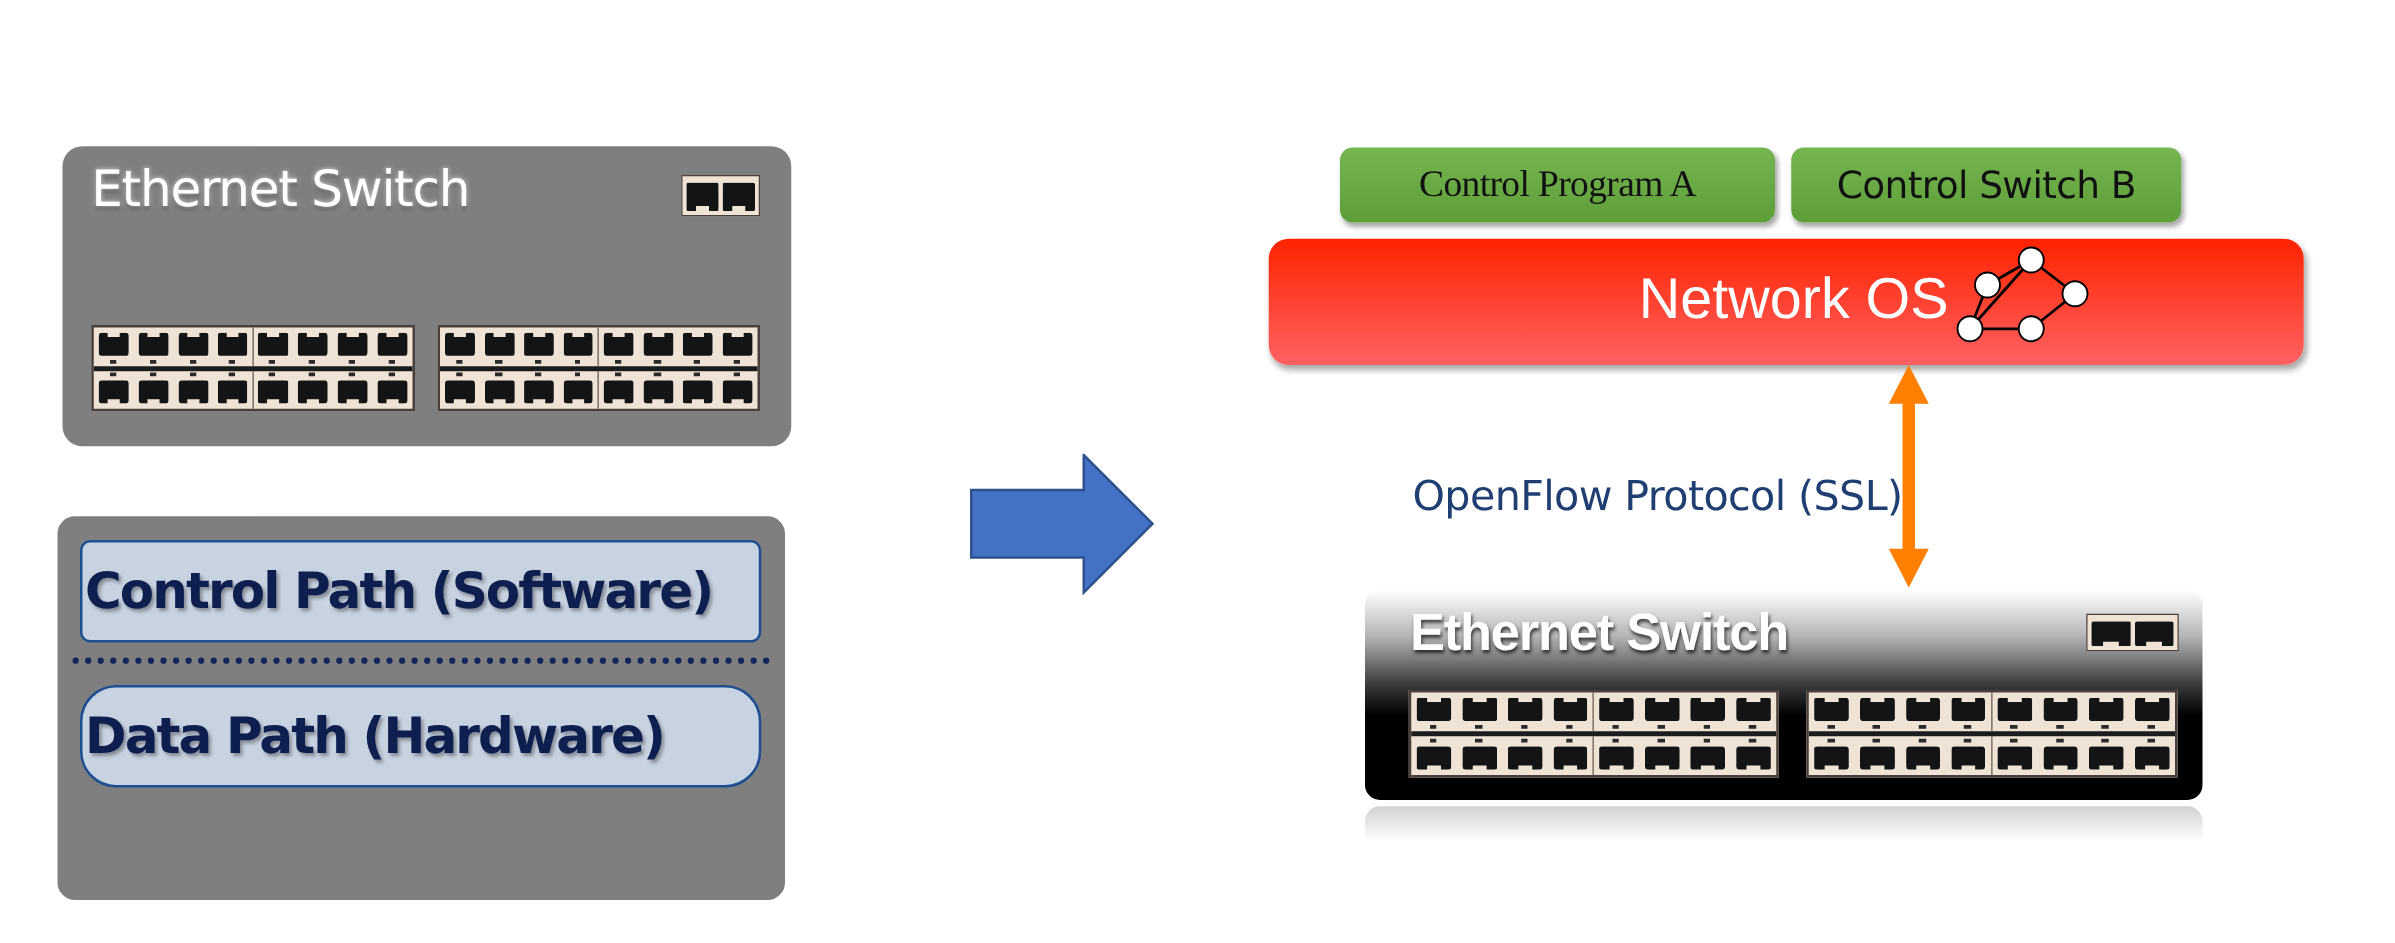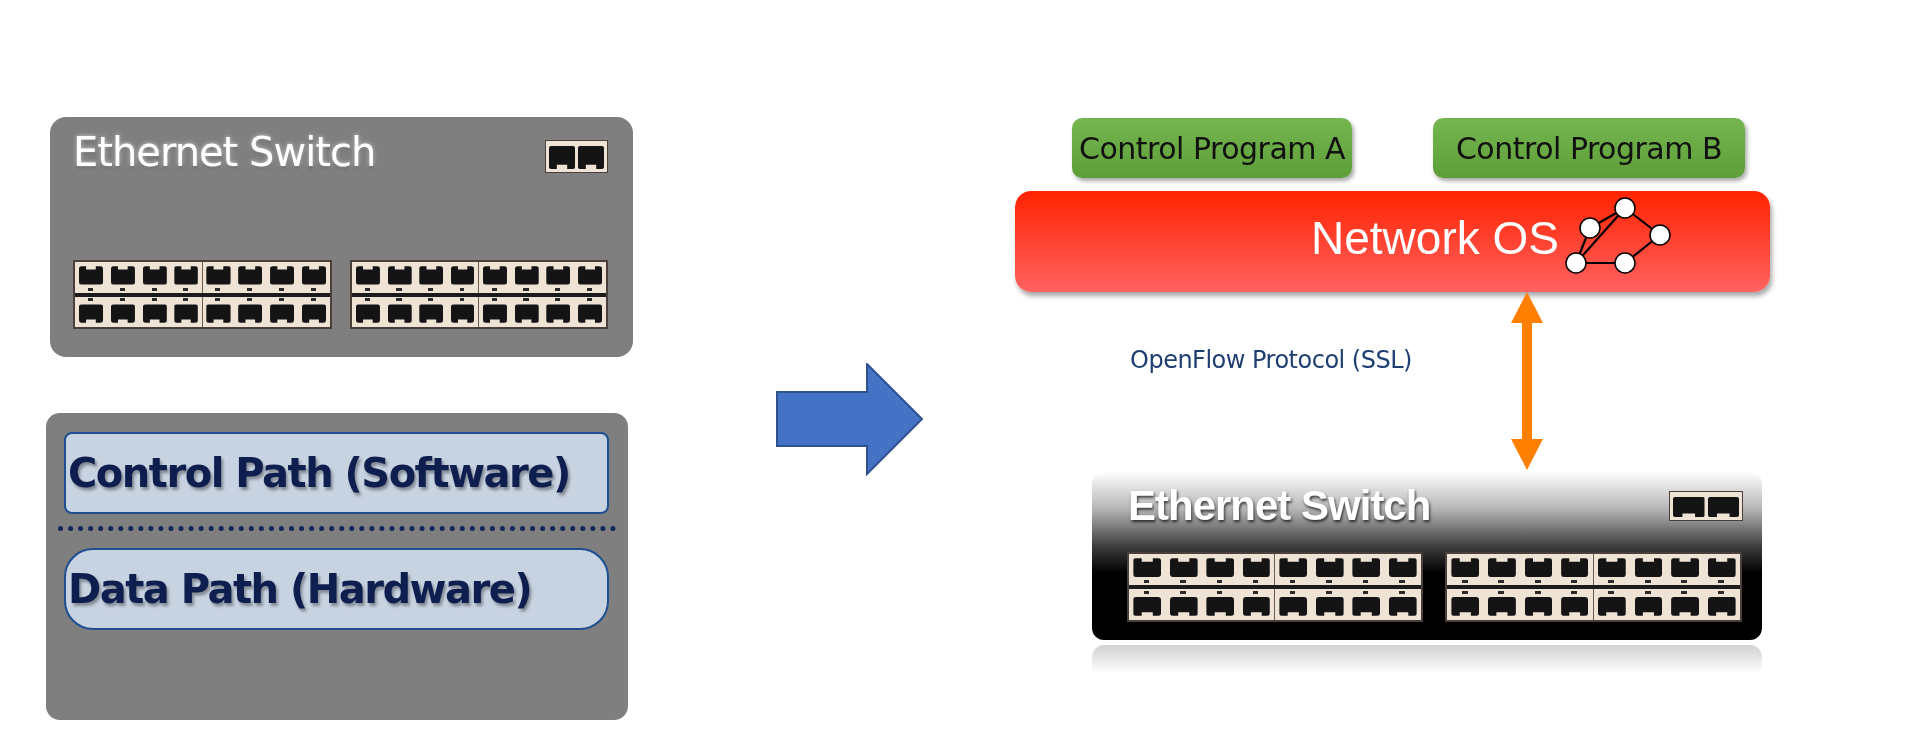--- a/index.html
+++ b/index.html
@@ -46,33 +46,33 @@
 
   
   #transition-arrow { left: 776px; top: 363px; width: 148px; height: 113px; }
 
   
   .prog { position: absolute; top: 118px; height: 60px; border-radius: 10px;
     background: linear-gradient(#75b650, #5e9e38);
     box-shadow: 2px 3px 4px rgba(0,0,0,0.35);
     display: flex; align-items: center; justify-content: center;
     font-size: 30px; color: #111111; white-space: nowrap; font-family: "DejaVu Sans", sans-serif; letter-spacing: -0.5px; }
-  #prog-a { left: 1072px; width: 280px; }
+  #prog-a { left: 1072px; width: 348px; font-family: Liberation Serif, serif; }
   #prog-b { left: 1433px; width: 312px; }
 
   
-  #network-os { left: 1015px; top: 191px; width: 755px; height: 101px; border-radius: 16px;
+  #network-os { left: 1015px; top: 191px; width: 828px; height: 101px; border-radius: 16px;
     background: linear-gradient(#ff2300, #ff6262);
     box-shadow: 2px 4px 5px rgba(0,0,0,0.35); }
   #network-os-label { left: 296px; top: 20px; font-size: 46px; color: #ffffff; font-weight: 300;
     font-family: "Liberation Sans", sans-serif; white-space: nowrap; }
   #topology { left: 0; top: 0; width: 828px; height: 101px; pointer-events: none; }
 
   
-  #openflow-label { left: 1130px; top: 346px; font-size: 24px; color: #1f3f73; white-space: nowrap;
+  #openflow-label { left: 1130px; top: 377px; font-size: 33px; color: #1f3f73; white-space: nowrap;
     font-family: "DejaVu Sans", sans-serif; letter-spacing: -0.5px; }
   #openflow-arrow { left: 1510px; top: 292px; width: 34px; height: 178px; }
 
   
   #new-switch { left: 1092px; top: 472px; width: 670px; height: 168px; border-radius: 12px;
     background: linear-gradient(#ffffff 0%, #b5b5b5 22%, #3a3a3a 45%, #000000 60%, #000000 100%); }
   #new-switch-title { left: 36px; top: 10px; font-size: 42px; font-weight: bold; color: #ffffff; white-space: nowrap;
     letter-spacing: -1px; text-shadow: 1px 2px 3px rgba(0,0,0,0.7); }
   #new-switch-reflection { left: 1092px; top: 645px; width: 670px; height: 28px; border-radius: 12px 12px 0 0;
     background: linear-gradient(rgba(0,0,0,0.18), rgba(255,255,255,0)); }
@@ -137,21 +137,21 @@
 </div>
 
 <svg id="transition-arrow" class="abs" viewBox="0 0 148 113">
   <polygon points="1,29 91,29 91,1 146,56 91,111 91,83 1,83" fill="#4472c4" stroke="#2f528f" stroke-width="2"></polygon>
 </svg>
 
 <div id="prog-a" class="prog">
   <span>Control Program A</span>
 </div>
 <div id="prog-b" class="prog">
-  <span>Control Program B</span>
+  <span>Control Switch B</span>
 </div>
 
 <div id="network-os" class="abs">
   <div id="network-os-label" class="abs">Network OS</div>
   <svg id="topology" class="abs" viewBox="0 0 828 101">
     <g stroke="#000" stroke-width="2.2" fill="none">
       <line x1="575" y1="37" x2="610" y2="17"></line>
       <line x1="610" y1="17" x2="645" y2="44"></line>
       <line x1="645" y1="44" x2="610" y2="72"></line>
       <line x1="610" y1="72" x2="561" y2="72"></line>

